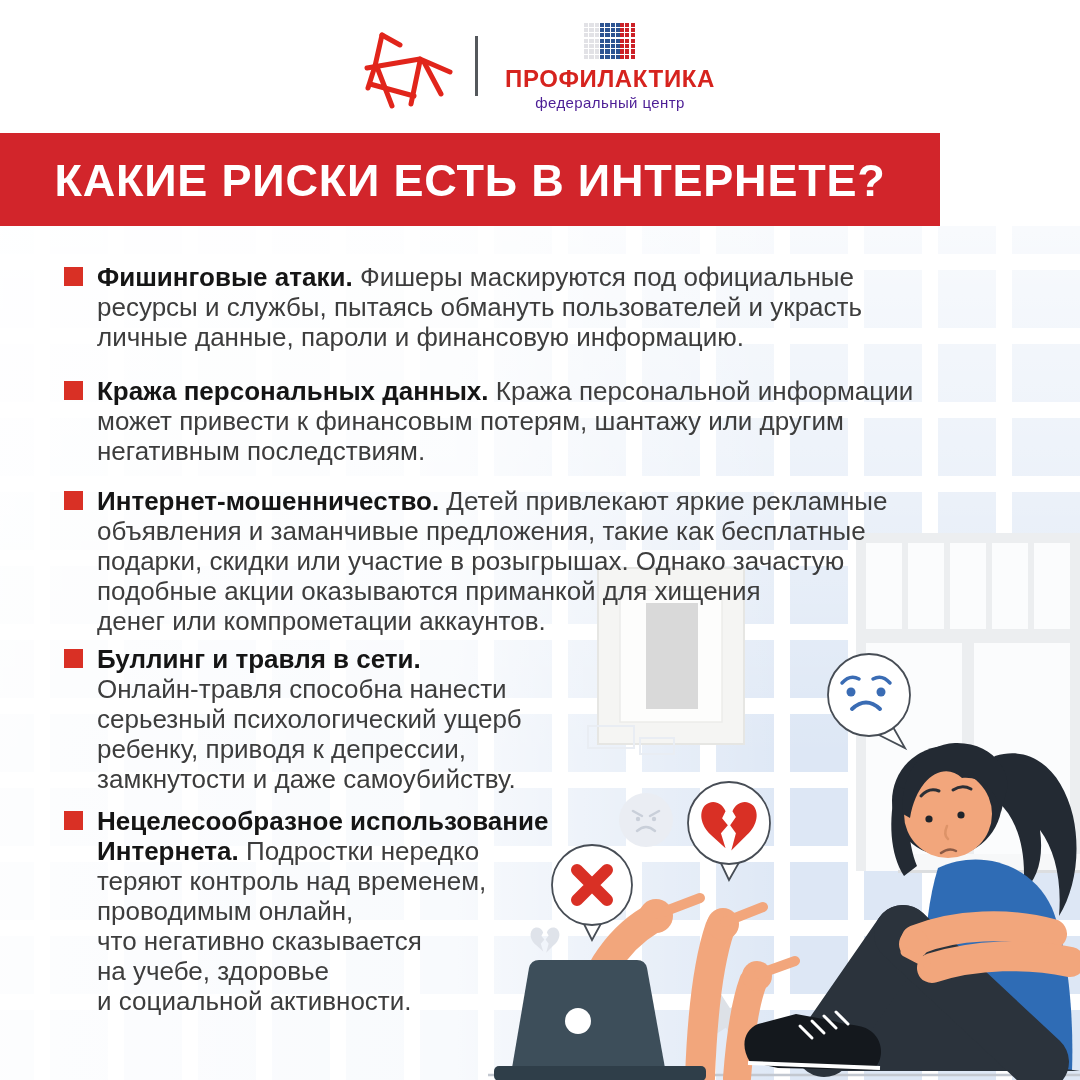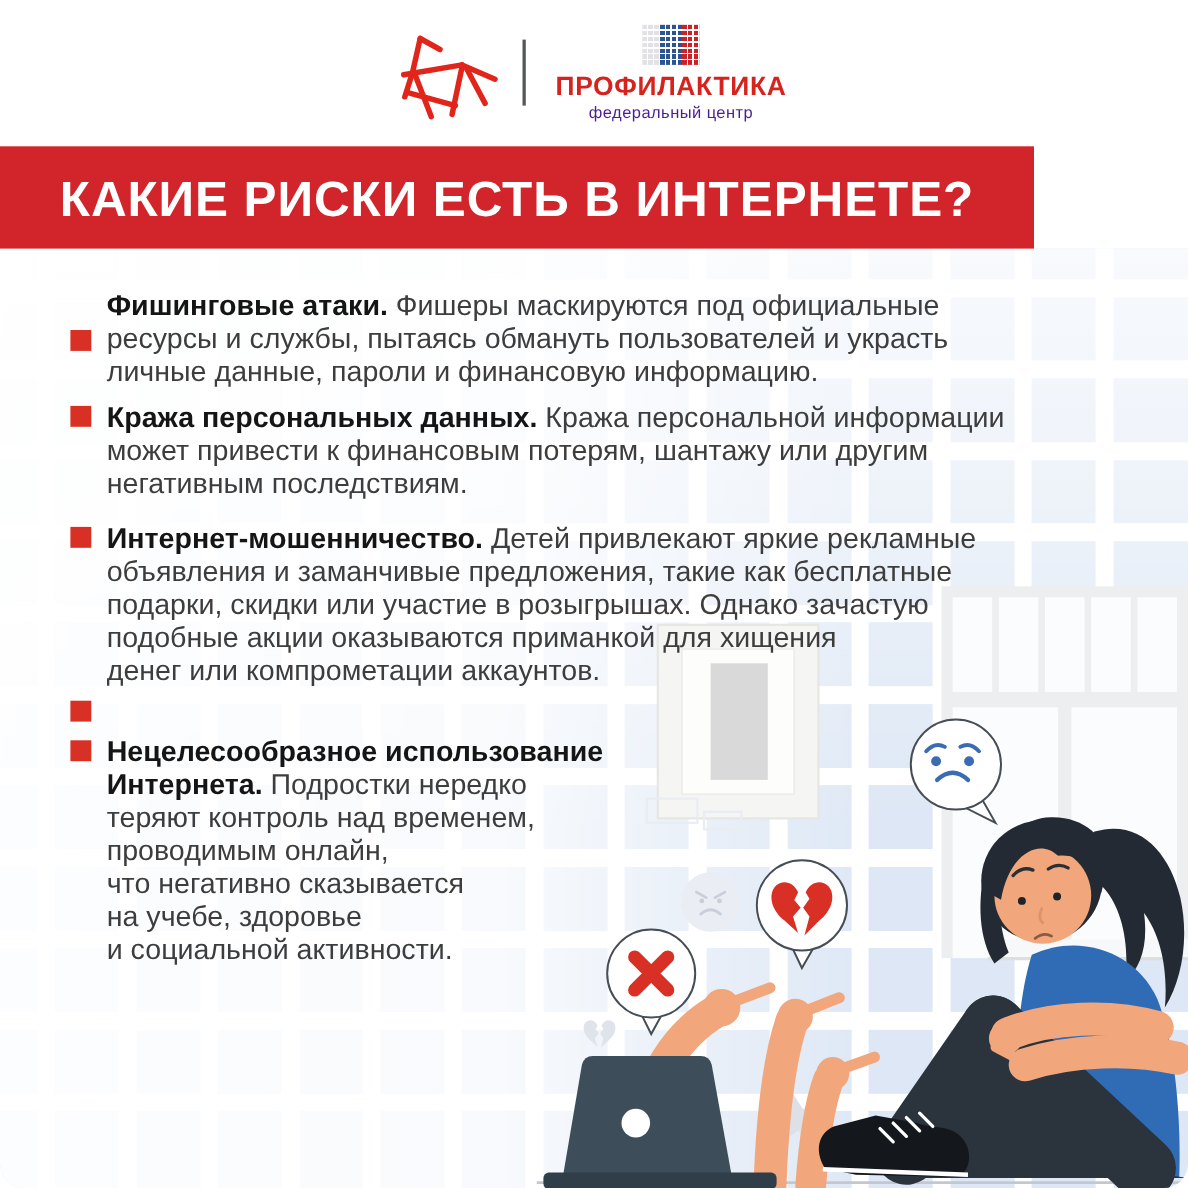--- a/index.html
+++ b/index.html
@@ -1,20 +1,19 @@
 <!DOCTYPE html>
 <html lang="ru"><head>
 <meta charset="utf-8">
 <style>
   html,body{margin:0;padding:0;background:#ffffff;}
   *{box-sizing:border-box;}
   .canvas{
     position:relative;width:1080px;height:1080px;overflow:hidden;background:#fff;
     font-family:"Liberation Sans","DejaVu Sans",sans-serif;
-    border-radius:22px;
   }
   
   .header{position:absolute;left:0;top:0;width:1080px;height:133px;background:#fff;z-index:10;}
   .chair-logo{position:absolute;left:360px;top:30px;width:94px;height:82px;}
   .logo-divider{position:absolute;left:475px;top:36px;width:3px;height:60px;background:#54585c;}
   .brand{position:absolute;left:496px;top:22px;width:228px;text-align:center;}
   .flag-grid{display:flex;width:52px;height:37px;margin:0 auto;}
   .flag-grid span{display:block;height:100%;
     background-image:
       repeating-linear-gradient(0deg, transparent 0 4.1px, #fff 4.1px 5.4px),
@@ -39,21 +38,21 @@
   .bg-fade{position:absolute;inset:0;z-index:2;background:
     linear-gradient(to right, rgba(255,255,255,.93) 0%, rgba(255,255,255,.8) 42%, rgba(255,255,255,0) 74%),
     linear-gradient(to bottom, rgba(255,255,255,.8) 0%, rgba(255,255,255,.45) 30%, rgba(255,255,255,0) 62%);}
   .illustration{position:absolute;left:0;top:0;z-index:3;}
   
   .risks{position:absolute;left:64px;top:262px;width:900px;z-index:20;}
   .risk{display:flex;gap:14px;}
   .risk .bullet{flex:none;width:19px;height:19px;background:#d93025;margin-top:5px;}
   .risk p{margin:0;white-space:pre-line;font-size:26px;line-height:30px;color:#3d3d3d;}
   .risk p b{color:#151515;font-weight:700;}
-  .m1{margin-bottom:12px;align-items:center;} .m2{margin-bottom:20px;} .m3{margin-bottom:8px;} .m4{margin-bottom:12px;}
+  .m1{margin-bottom:24px;} .m2{margin-bottom:20px;} .m3{margin-bottom:8px;} .m4{margin-bottom:12px;}
 </style>
 </head>
 <body>
 
 <div class="canvas">
 
   <div class="header">
     <svg class="chair-logo" viewBox="0 0 94 82">
       <g stroke="#e1251b" stroke-width="5" stroke-linecap="round" fill="none">
         <path d="M22,5 L15,36"></path>
@@ -229,20 +228,25 @@
     <div class="risk m3">
       <span class="bullet"></span>
       <p><b>Интернет-мошенничество.</b><span> Детей привлекают яркие рекламные
 объявления и заманчивые предложения, такие как бесплатные
 подарки, скидки или участие в розыгрышах. Однако зачастую
 подобные акции оказываются приманкой для хищения
 денег или компрометации аккаунтов.</span></p>
     </div>
     <div class="risk m4">
       <span class="bullet"></span>
+      <p><b>Буллинг и травля в сети.</b><span>
+Онлайн-травля способна нанести
+серьезный психологический ущерб
+ребенку, приводя к депрессии,
+замкнутости и даже самоубийству.</span></p>
     </div>
     <div class="risk">
       <span class="bullet"></span>
       <p><b>Нецелесообразное использование
 Интернета.</b><span> Подростки нередко
 теряют контроль над временем,
 проводимым онлайн,
 что негативно сказывается
 на учебе, здоровье
 и социальной активности.</span></p>

